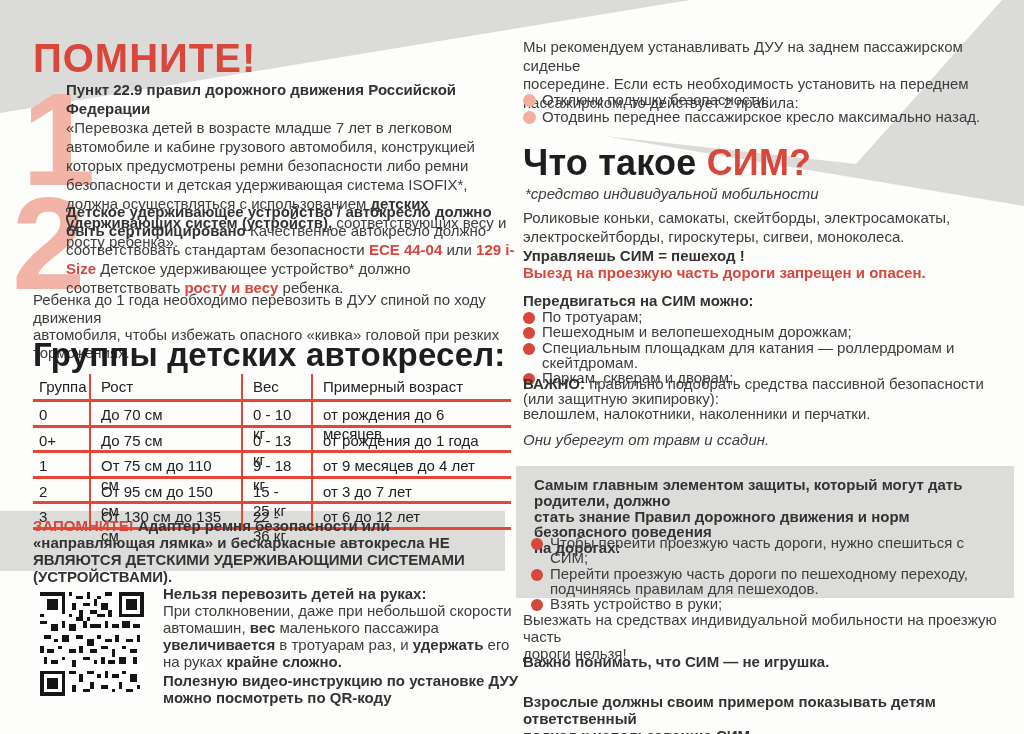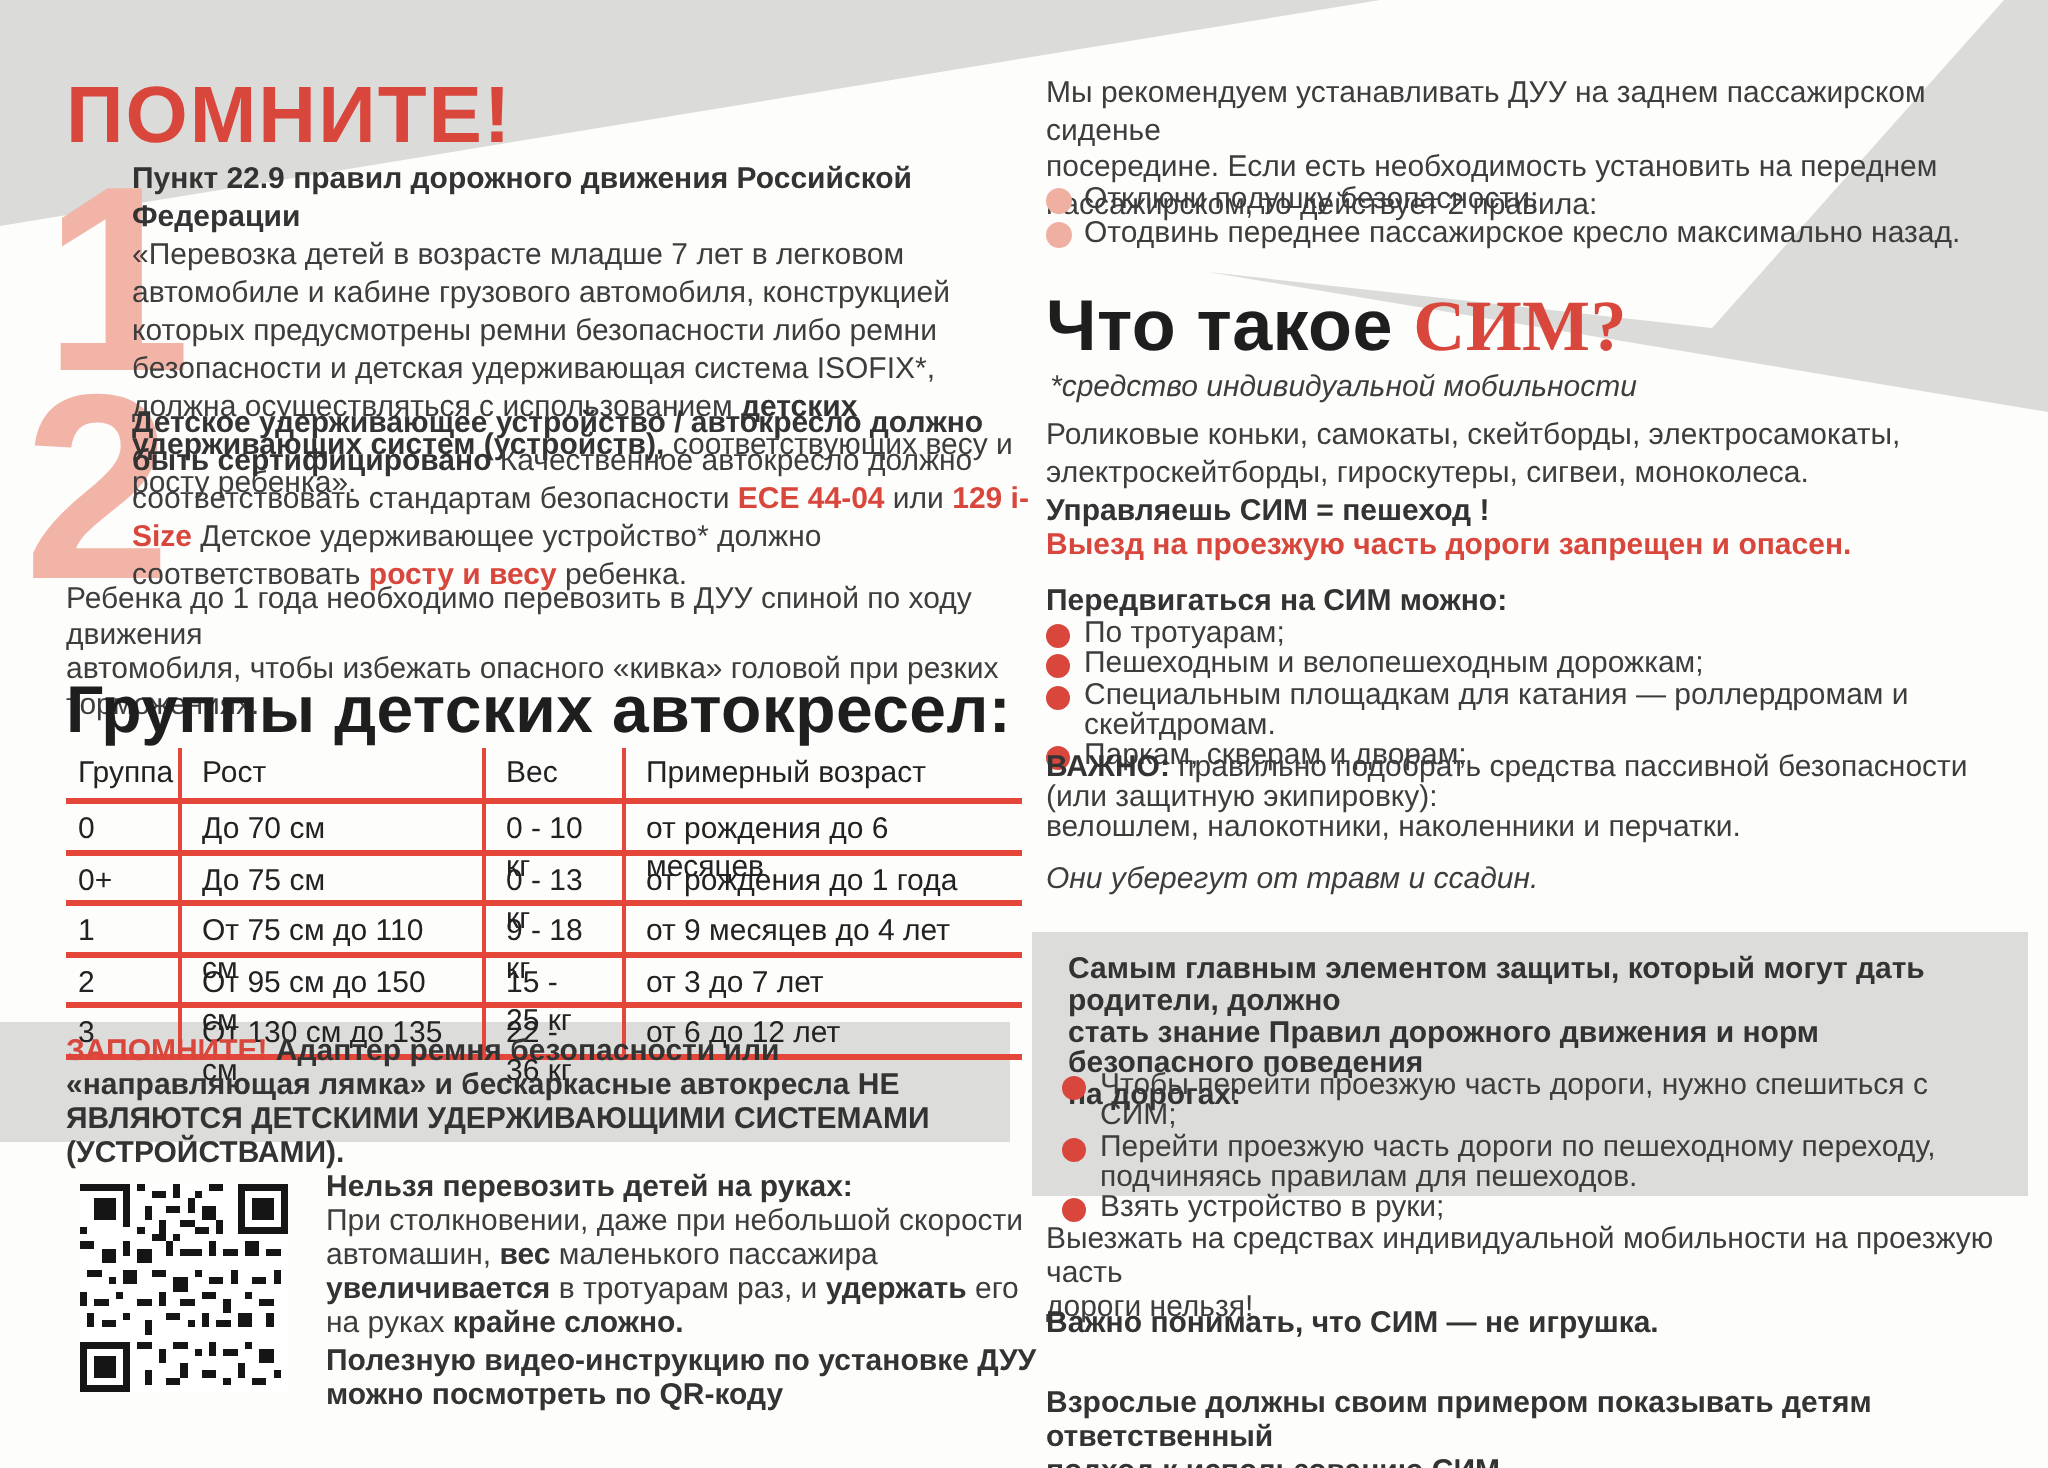--- a/index.html
+++ b/index.html
@@ -14,21 +14,21 @@
   .box-right{left:516px;top:466px;width:498px;height:132px;background:#dcdcda;}
   
   .bignum{font-weight:bold;color:#f2b4a6;font-size:132px;line-height:96px;z-index:1;}
   
   .tb{position:absolute;z-index:2;font-size:15px;line-height:19px;}
   .pre{white-space:pre-line;}
   b,.b{font-weight:bold;color:#333;}
   .red{color:#d8463c;font-weight:bold;}
   .h1{font-size:40px;font-weight:bold;color:#d8463c;letter-spacing:1px;line-height:40px;}
   .h2{font-size:33px;font-weight:bold;color:#1e1e1e;letter-spacing:.2px;line-height:34px;}
-  .h2 .red{font-size:33px;font-family:Liberation Serif, serif;}
+  .h2 .red{font-size:33px;}
   .sub{font-style:italic;font-size:15px;color:#3d3d3d;}
   .it{font-style:italic;}
   
   .blist{list-style:none;margin:0;padding:0;}
   .blist li{position:relative;padding-left:19px;margin:0;}
   .dot{position:absolute;left:0;top:3px;width:12px;height:12px;border-radius:50%;background:#d8463c;display:inline-block;}
   .dot.salmon{background:#efb0a1;width:13px;height:13px;top:2px;}
   .tight li{line-height:16.5px;}
   .vtight li{line-height:15.3px;}
   

